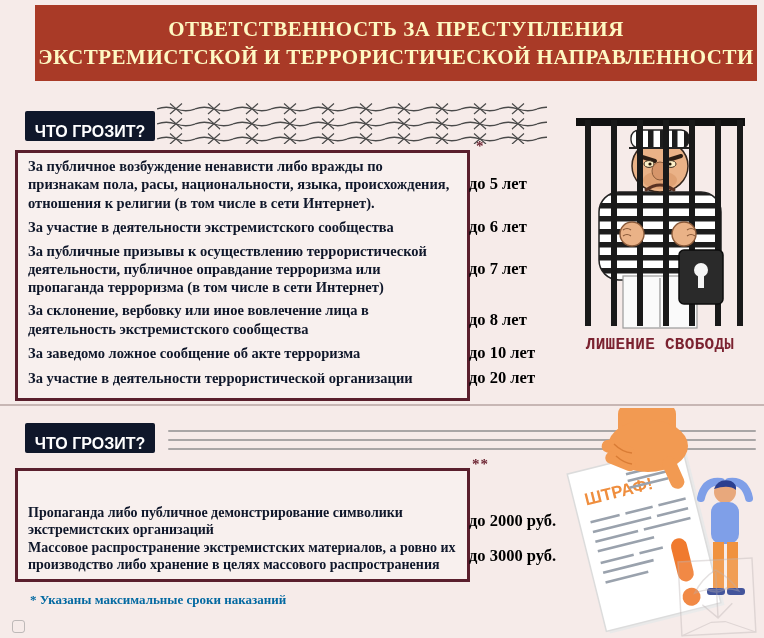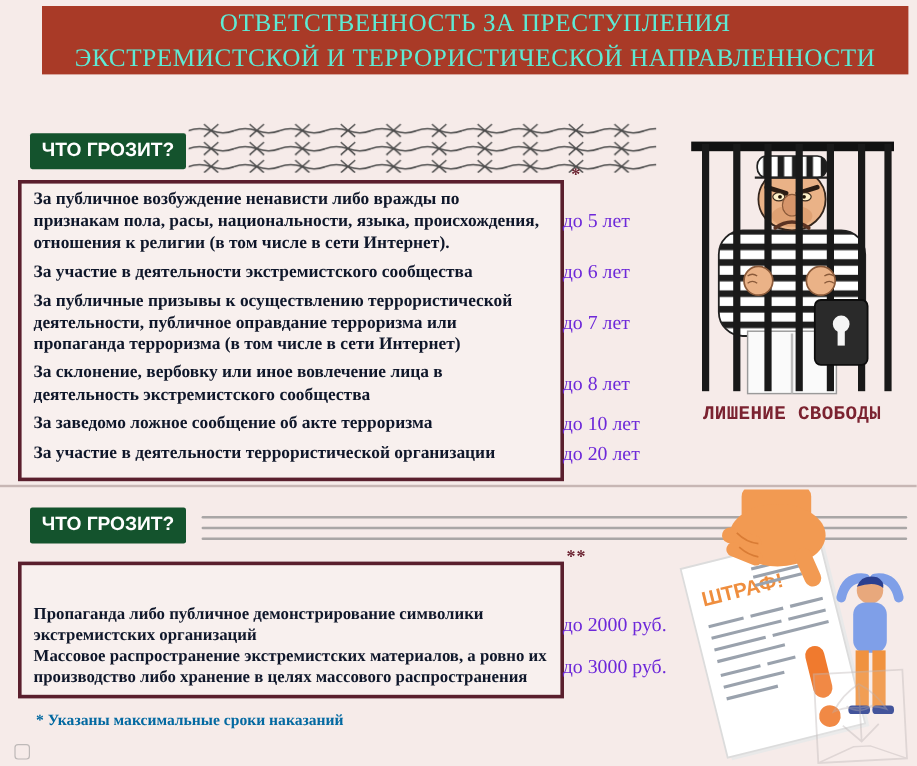--- a/index.html
+++ b/index.html
@@ -4,43 +4,43 @@
 <style>
   html,body{margin:0;padding:0;}
   body{
     width:764px;height:638px;position:relative;overflow:hidden;
     background:#f6ebe9;
     font-family:"Liberation Serif", serif;
   }
   .abs{position:absolute;}
   
   .header{
-    left:35px;top:5px;width:722px;height:57px;
-    background:#a93a27;color:#5eead4;
+    left:35px;top:5px;width:722px;height:76px;
+    background:#a93a27;color:#fef9c3;
     display:flex;flex-direction:column;align-items:center;justify-content:center;
-    text-align:center;font-weight:normal;font-size:21px;line-height:1.35;
+    text-align:center;font-weight:bold;font-size:21px;line-height:1.35;
     letter-spacing:.5px;
   }
   
   .blue-label{
-    width:130px;height:30px;background:#14532d;color:#ffffff;
+    width:130px;height:30px;background:#0f172a;color:#ffffff;
     font-family:"Liberation Sans", sans-serif;font-weight:bold;font-size:16px;
-    display:flex;align-items:center;justify-content:center;border-radius:2px;
+    display:flex;align-items:flex-end;justify-content:center;border-radius:2px;
   }
   
   .box-border{border:3px solid #5a1f2d;background:rgba(255,255,255,.25);}
   .penalty-table{display:flex;flex-direction:column;}
   .p-row{display:flex;align-items:center;}
   .offense{
     width:441px;padding-left:13px;box-sizing:border-box;
     font-weight:bold;color:#0f172a;font-size:14.5px;line-height:1.26;
   }
   .term{
     width:105px;padding-left:13px;box-sizing:border-box;
-    font-weight:normal;color:#6d28d9;font-size:16.5px;white-space:nowrap;
+    font-weight:bold;color:#000000;font-size:16.5px;white-space:nowrap;
   }
   .fmark{font-weight:bold;color:#6d2533;font-size:15px;letter-spacing:1px;}
   .caption{
     font-weight:bold;color:#7b2230;font-size:16px;text-align:center;letter-spacing:.3px;font-family:Liberation Mono, monospace;
   }
   .footnote{font-weight:bold;color:#0369a1;font-size:13px;}
   .divider{left:0;top:404px;width:764px;height:2px;background:#a08a88;opacity:.55;}
   .gray-line{height:2px;background:#8f8f8f;opacity:.75;border-radius:1px;}
   .watermark{
     font-family:"Liberation Sans", sans-serif;font-size:10.5px;color:#8f8f8f;

